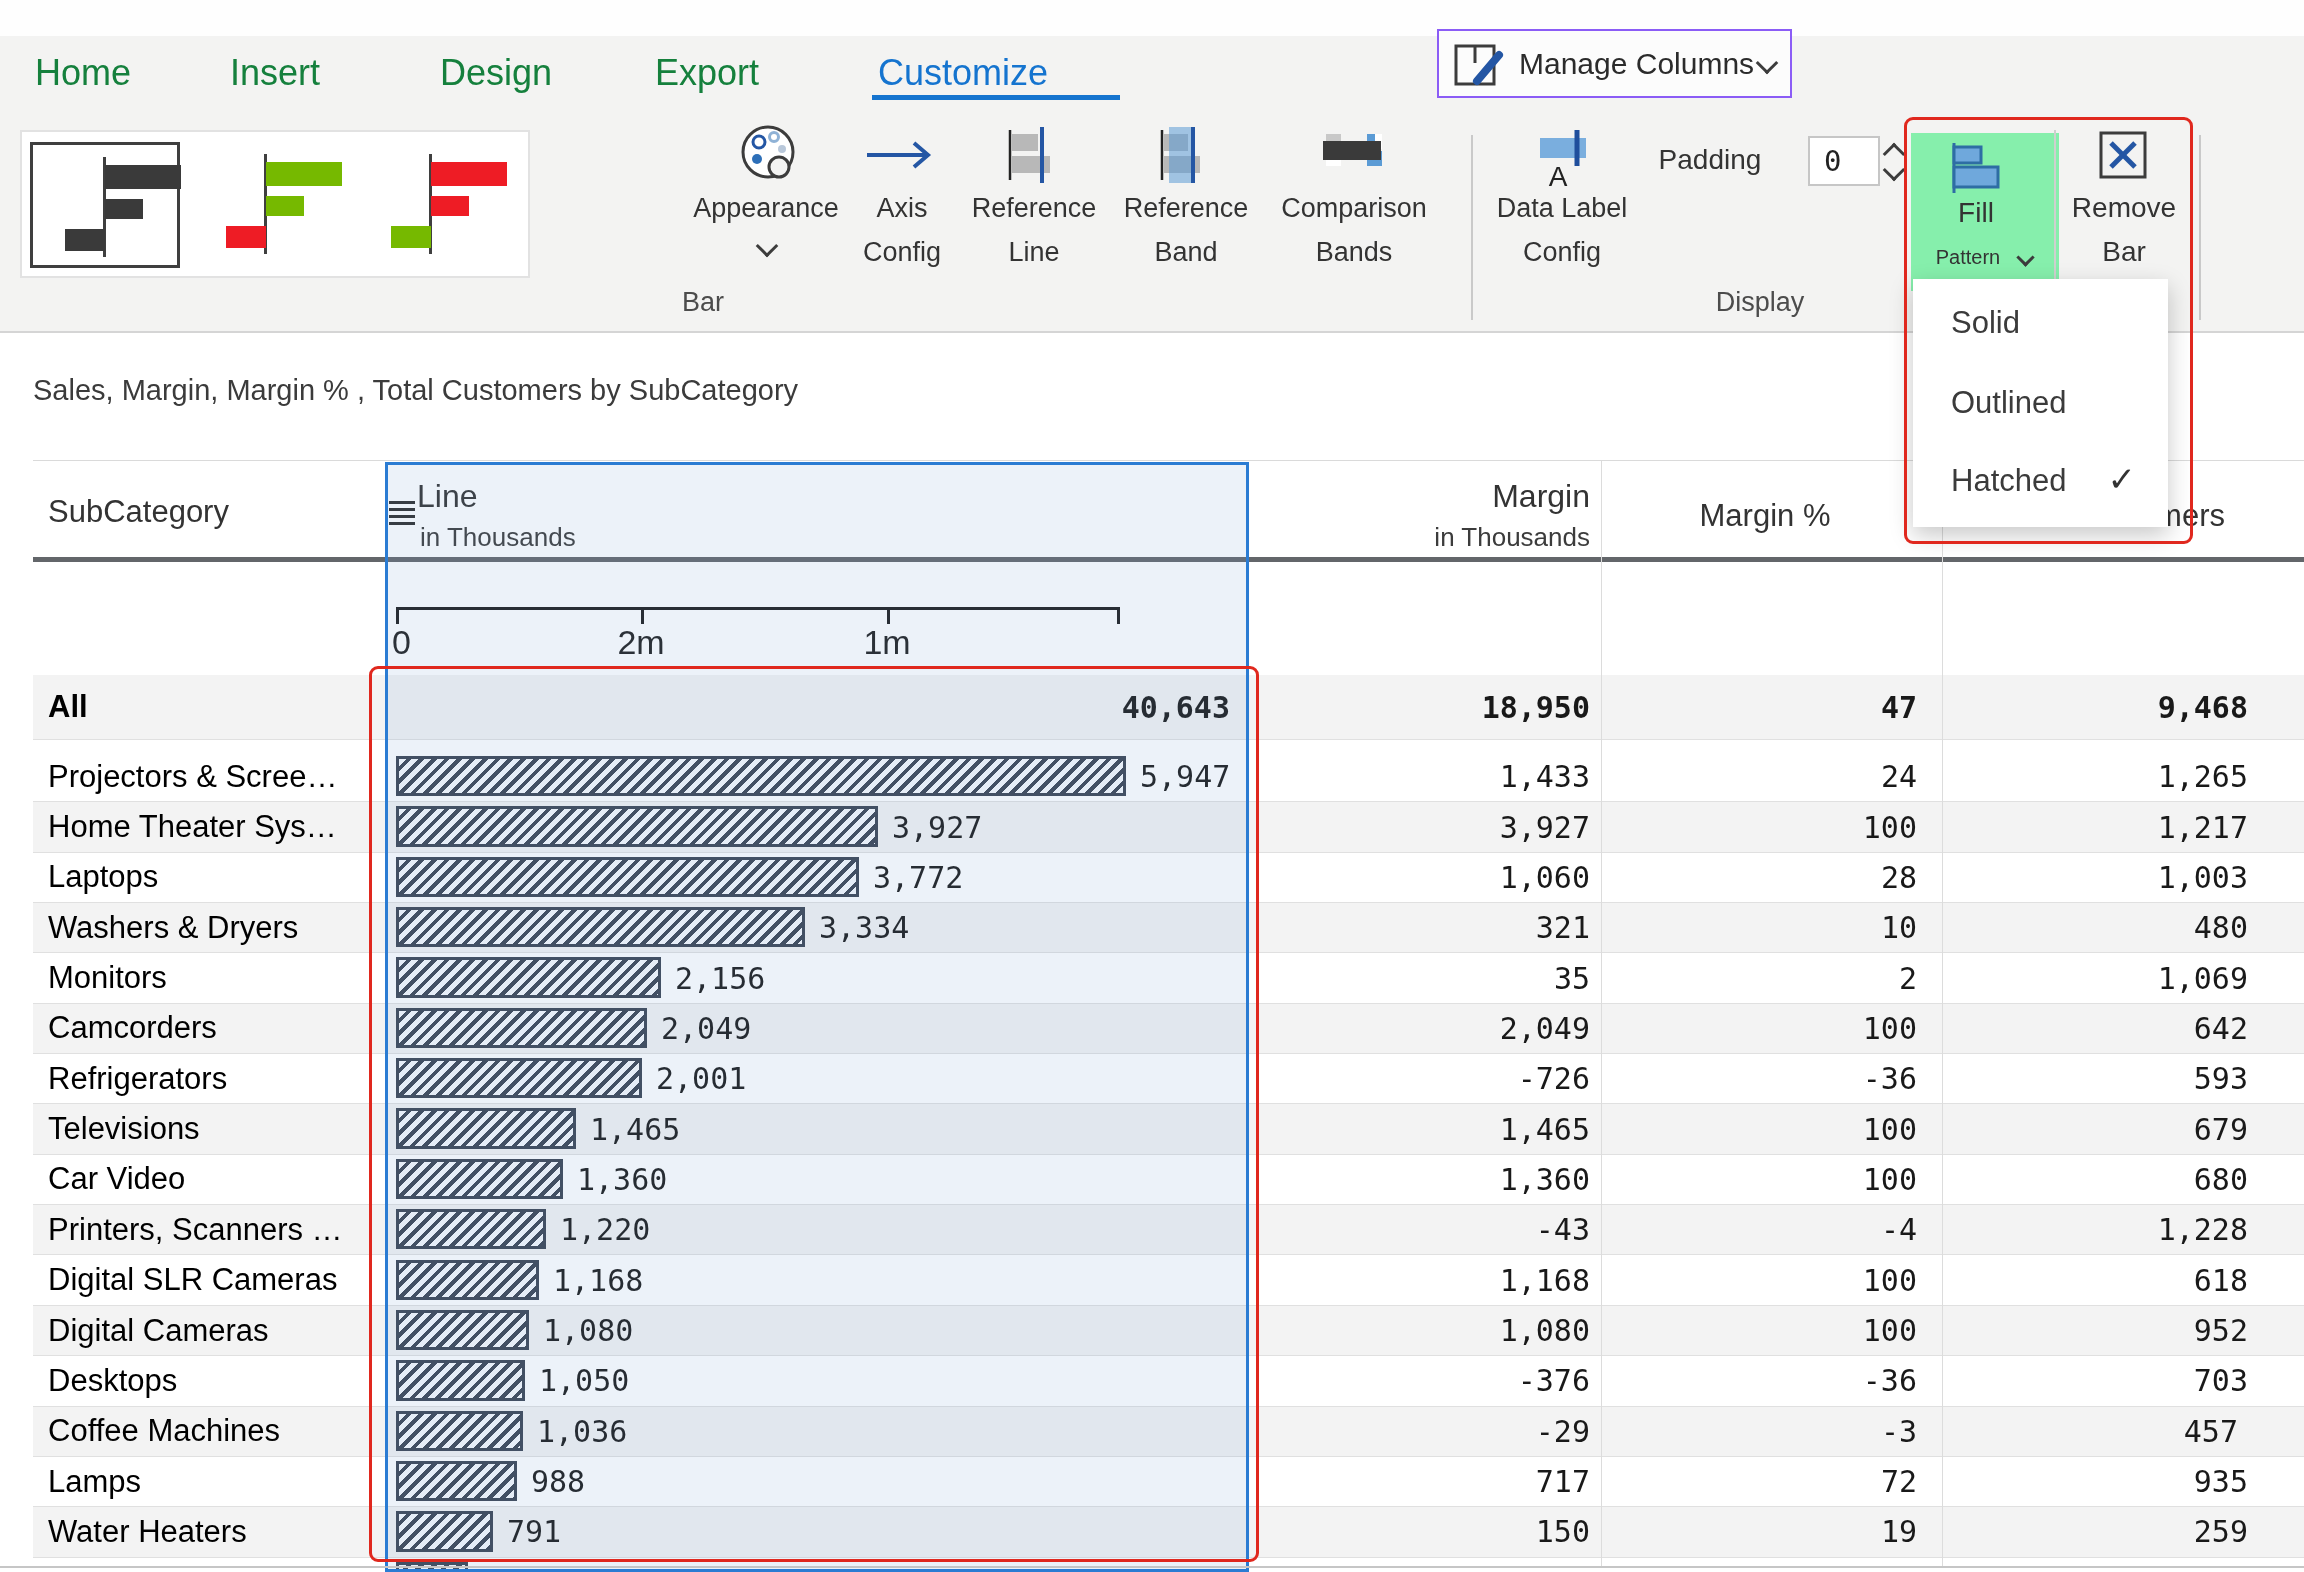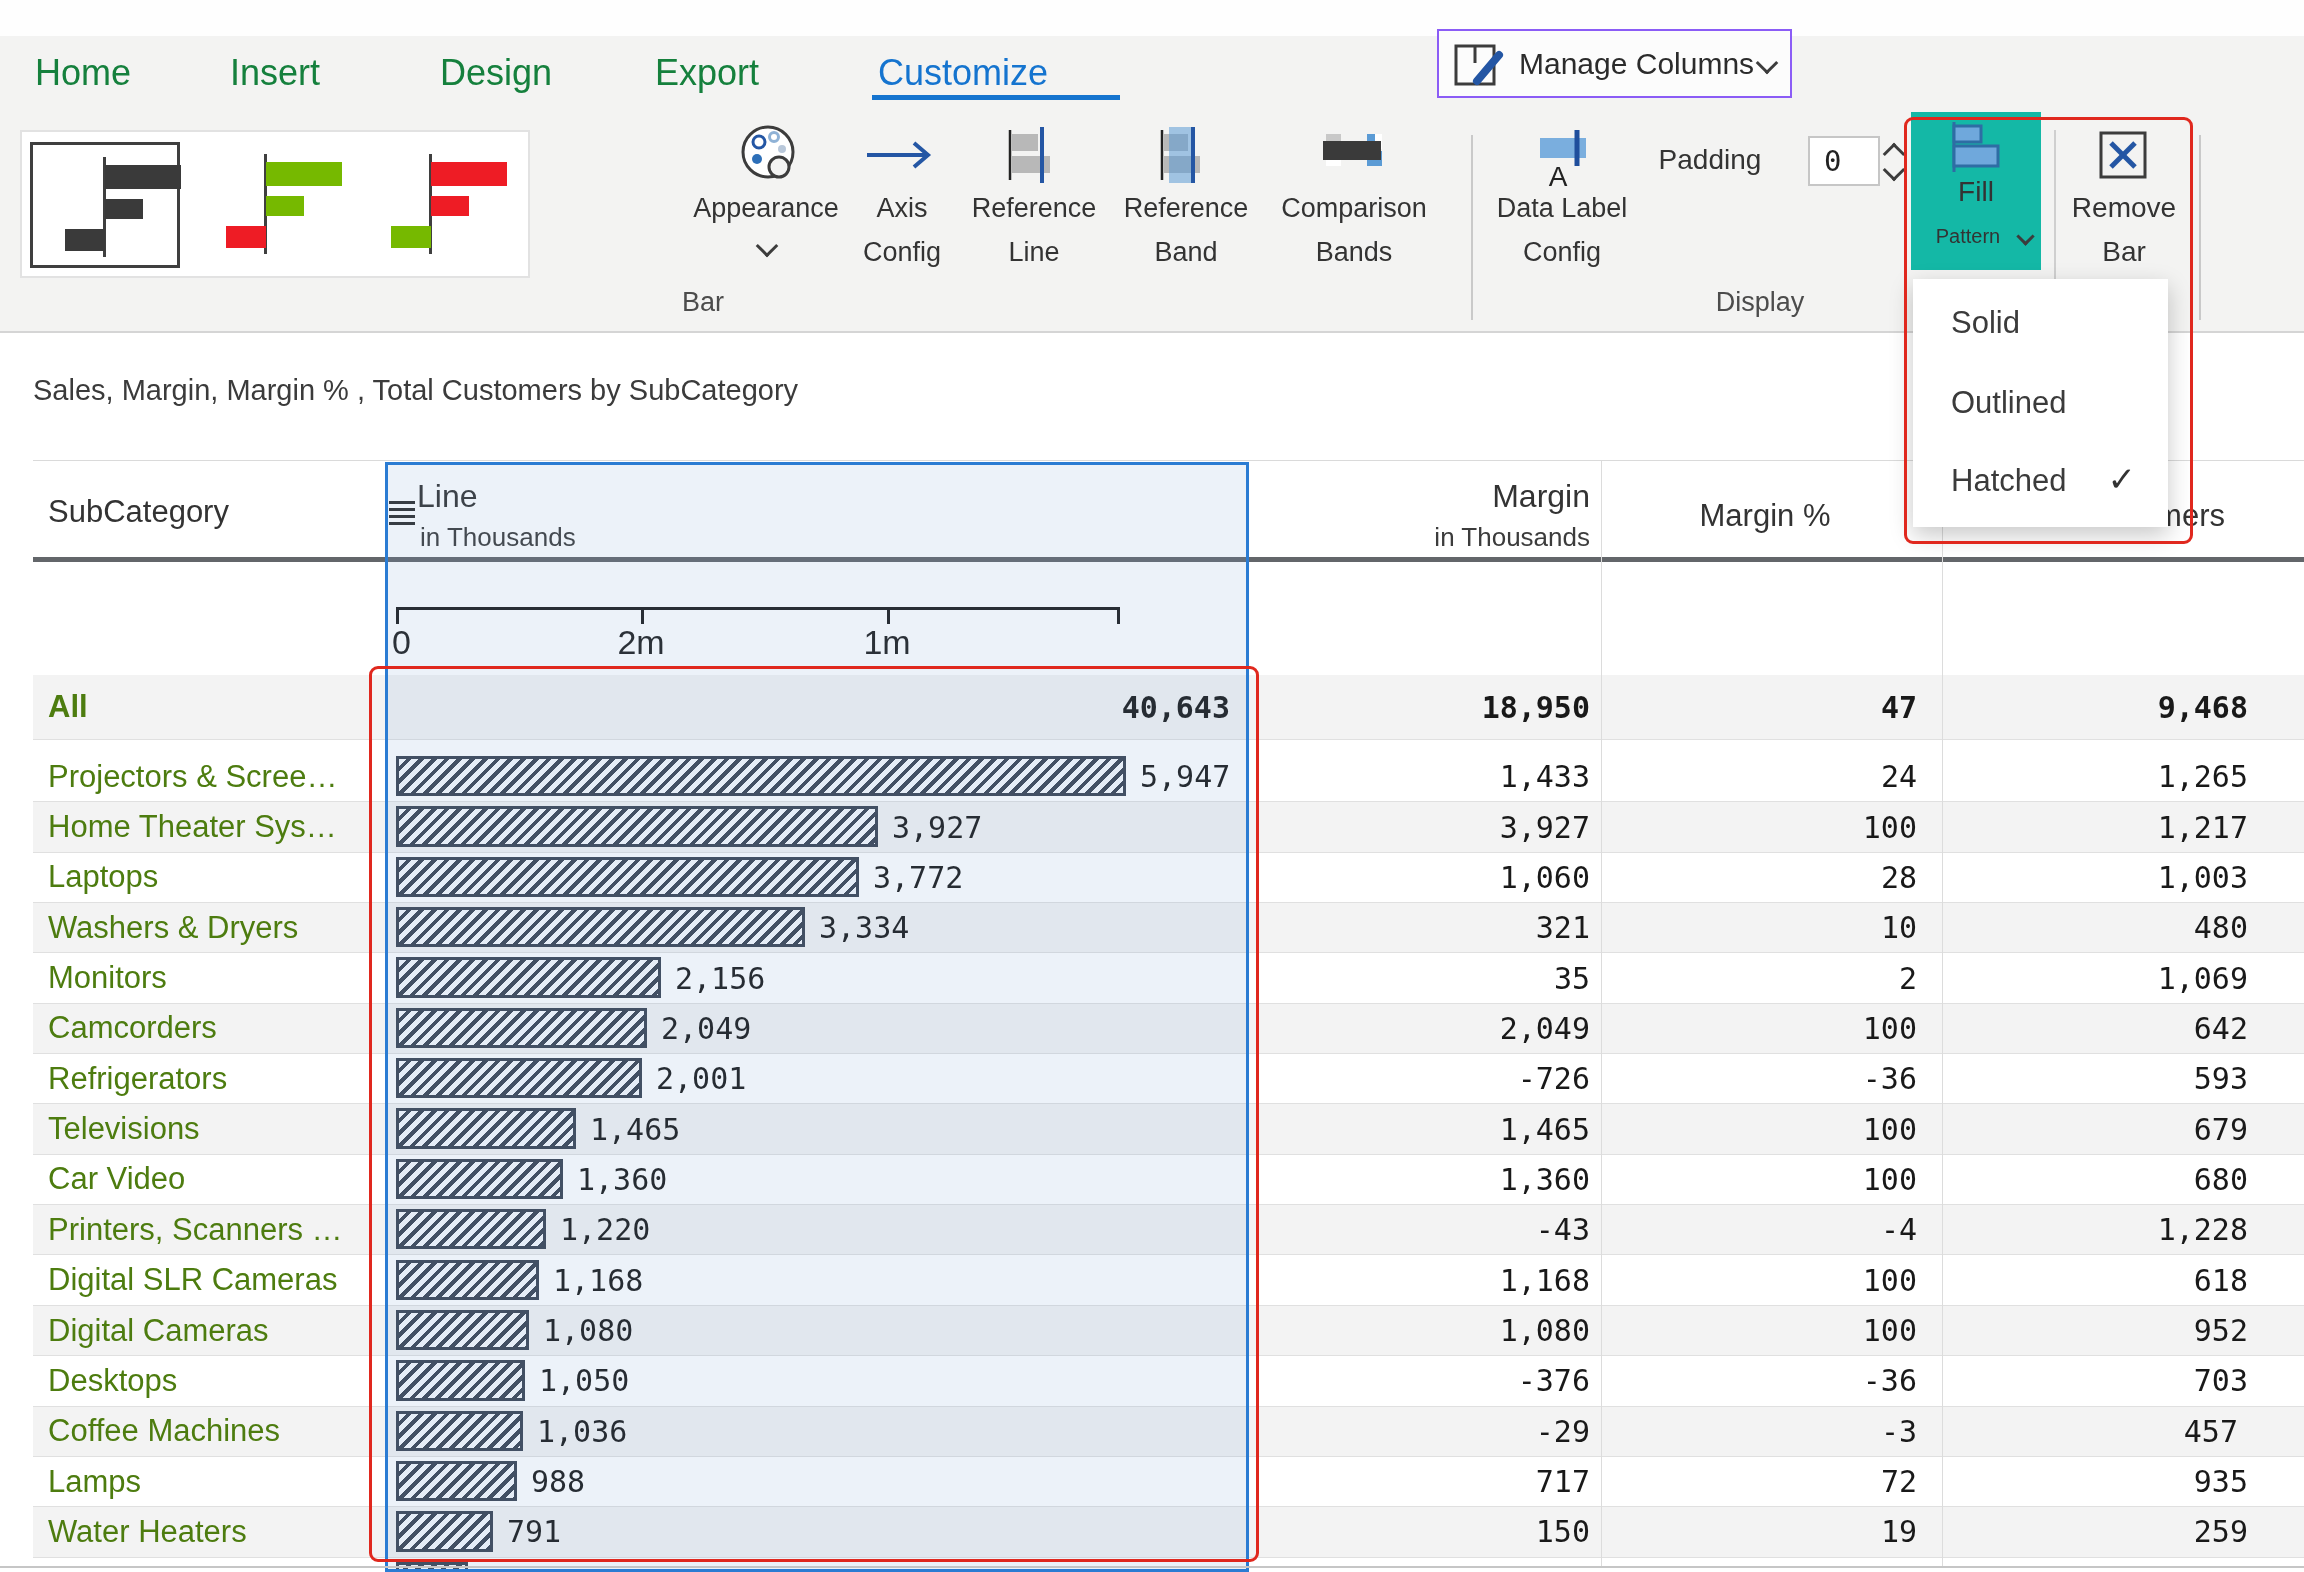--- a/index.html
+++ b/index.html
@@ -25,21 +25,21 @@
   
   #gallery{left:20px;top:130px;width:510px;height:148px;background:#fff;border:2px solid #e2e2e2;box-sizing:border-box;}
   .thumb{position:absolute;top:10px;width:150px;height:126px;}
   .thumb.selected{border:3px solid #3f3f3f;box-sizing:border-box;}
   .taxis{position:absolute;left:70px;top:12px;width:3px;height:100px;background:#3f3f3f;}
   .tbar{position:absolute;height:24px;}
   
   .rlabel{font-size:27px;color:#333;text-align:center;height:36px;line-height:36px;}
   .grplabel{font-size:27px;color:#4c4c4c;text-align:center;top:286px;height:32px;line-height:32px;}
   .vsep{width:2px;background:#c9c9c9;top:135px;height:185px;}
-  #fillpattern-btn{left:1911px;top:112px;width:130px;height:158px;background:#14b8a6;}
+  #fillpattern-btn{left:1911px;top:133px;width:148px;height:158px;background:#86efac;}
   #spinbox{left:1808px;top:136px;width:72px;height:50px;background:#fff;border:2px solid #c6c6c6;box-sizing:border-box;}
   #spinbox .val{position:absolute;left:14px;top:0;height:46px;line-height:46px;font-size:29px;font-family:"DejaVu Sans Mono",monospace;color:#222;}
   
   #filldrop{left:1913px;top:279px;width:255px;height:248px;background:#fff;box-shadow:0 8px 22px rgba(0,0,0,.22);z-index:30;}
   .dd-item{position:absolute;left:38px;width:190px;height:44px;line-height:44px;font-size:31px;color:#3b3b3b;}
   .dd-check{position:absolute;right:32px;font-size:34px;color:#333;}
   
   .redrect{border:3px solid var(--red);border-radius:9px;z-index:40;pointer-events:none;}
   
   #title{left:33px;top:374px;font-size:29px;color:#3b3b3b;}
@@ -48,21 +48,21 @@
   .htext{font-size:31px;color:#333;}
   .hsub{font-size:26px;color:#3c3c3c;}
   .colsep{width:1px;background:var(--bordlt);top:461px;height:1105px;z-index:2;}
   
   #axisline{left:396px;top:607px;width:724px;height:3px;background:#1b1b1b;z-index:3;}
   .tick{width:3px;height:17px;background:#1b1b1b;top:607px;z-index:3;}
   .ticklbl{top:622px;font-size:34px;color:#1f1f1f;height:40px;line-height:40px;z-index:3;}
   
   .trow{position:absolute;left:33px;width:2271px;border-bottom:1px solid #e0e0e0;box-sizing:border-box;z-index:1;}
   .trow.shaded{background:var(--stripe);}
-  .cell{position:absolute;top:0;height:100%;font-size:31px;color:#4d7c0f;display:flex;align-items:center;}
+  .cell{position:absolute;top:0;height:100%;font-size:31px;color:#000000;display:flex;align-items:center;}
   .cell.lbl{left:15px;width:330px;overflow:hidden;white-space:nowrap;}
   .num{position:absolute;top:0;height:100%;font-family:"DejaVu Sans Mono",monospace;font-size:30px;color:#191919;display:flex;align-items:center;justify-content:flex-end;}
   .total .cell,.total .num{font-weight:bold;}
   .bar{position:absolute;border:3px solid var(--bardark);box-sizing:border-box;
        background:repeating-linear-gradient(135deg,rgba(255,255,255,0) 0 5px,var(--bardark) 5px 9px) #f7fafd;}
   .sval{position:absolute;top:0;height:100%;display:flex;align-items:center;font-family:"DejaVu Sans Mono",monospace;font-size:30px;color:#191919;}
   
   #blueoverlay{left:385px;top:462px;width:864px;height:1110px;border:3px solid var(--blue);box-sizing:border-box;background:rgba(120,160,212,0.14);z-index:6;pointer-events:none;}
   #bottomline{left:0;top:1566px;width:2304px;height:2px;background:#c6c6c6;z-index:7;}
   #sales-grip div{position:absolute;left:0;width:26px;height:3px;background:#2d2d2d;}

